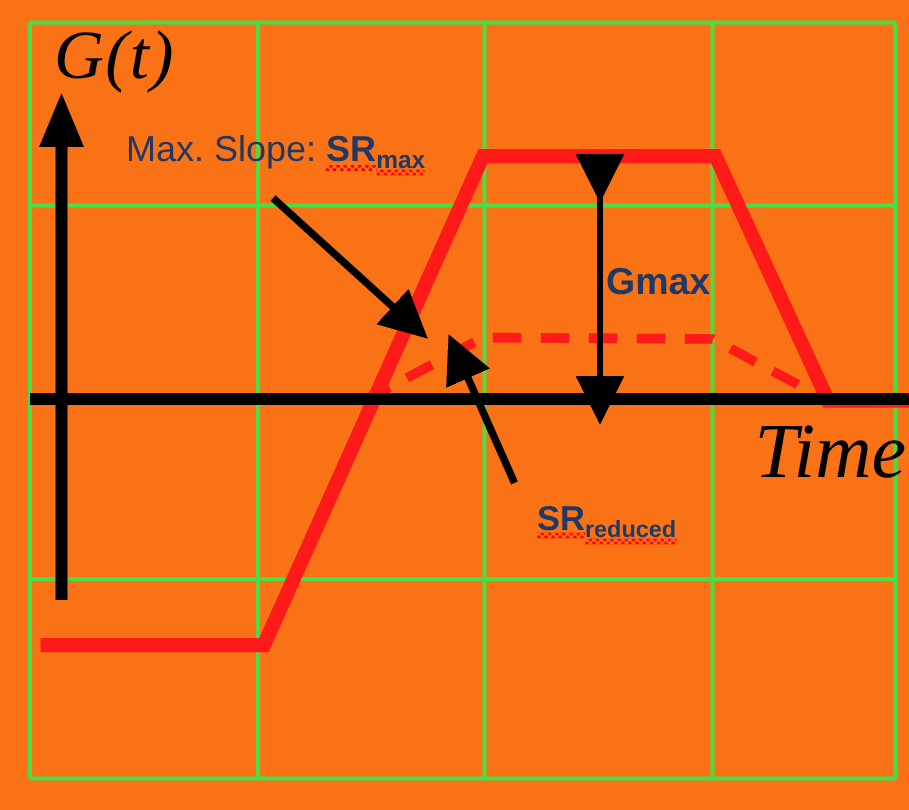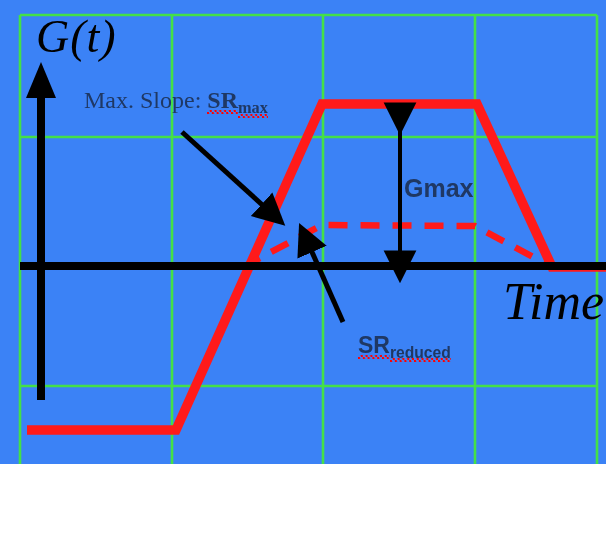--- a/index.html
+++ b/index.html
@@ -3,22 +3,22 @@
 <meta charset="utf-8">
 <style>
   html, body {
     margin: 0;
     padding: 0;
     background: #ffffff;
   }
   #canvas {
     position: relative;
     width: 606px;
-    height: 464px;
-    background: #3b82f6;
+    height: 540px;
+    background: #f97316;
     overflow: hidden;
     font-family: "Liberation Sans", sans-serif;
   }
   #plot-svg {
     position: absolute;
     left: 0;
     top: 0;
     width: 606px;
     height: 540px;
   }
@@ -50,21 +50,20 @@
     font-size: 52px;
     color: #000000;
   }
   
   #srmax-label {
     left: 84px;
     top: 88px;
     font-size: 24px;
     font-weight: normal;
     color: #1f3864;
-    font-family: Liberation Serif, serif;
   }
   #srmax-label .bold {
     font-weight: bold;
   }
   
   #gmax-label {
     left: 404px;
     top: 176px;
     font-size: 25px;
     font-weight: bold;

